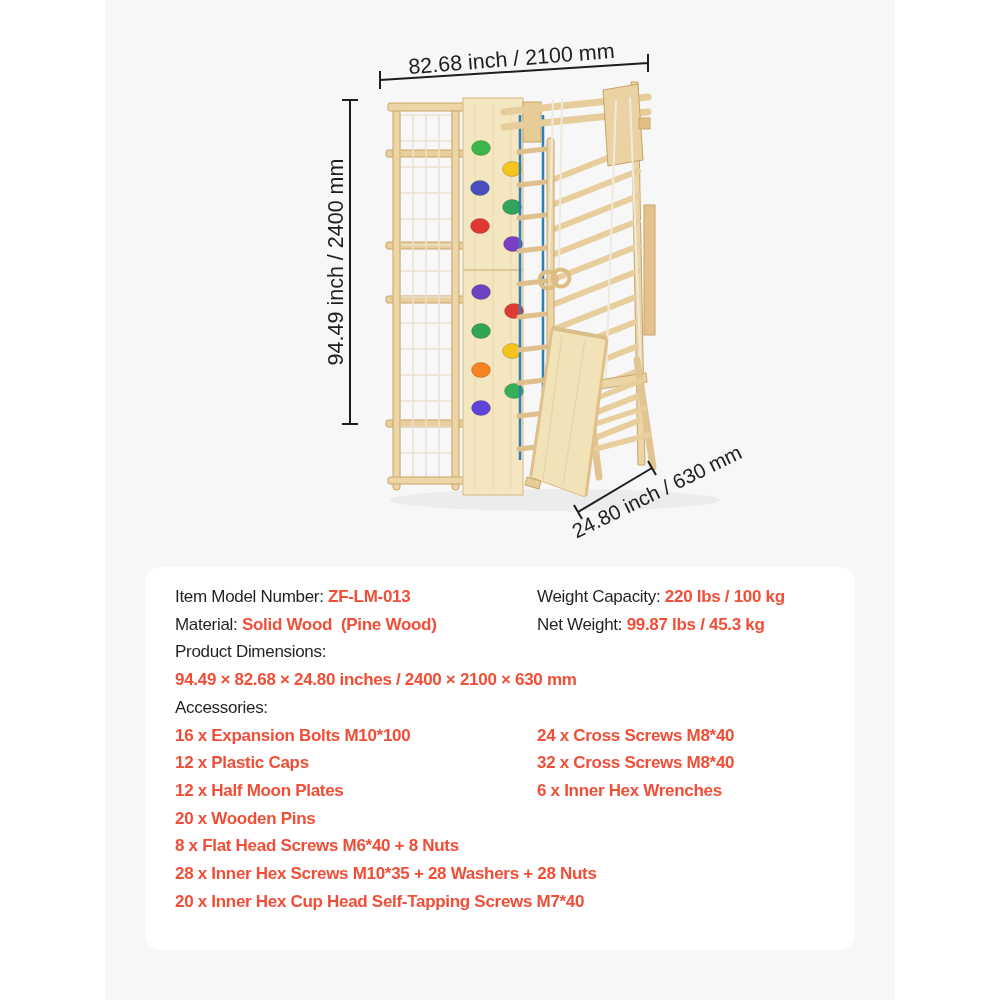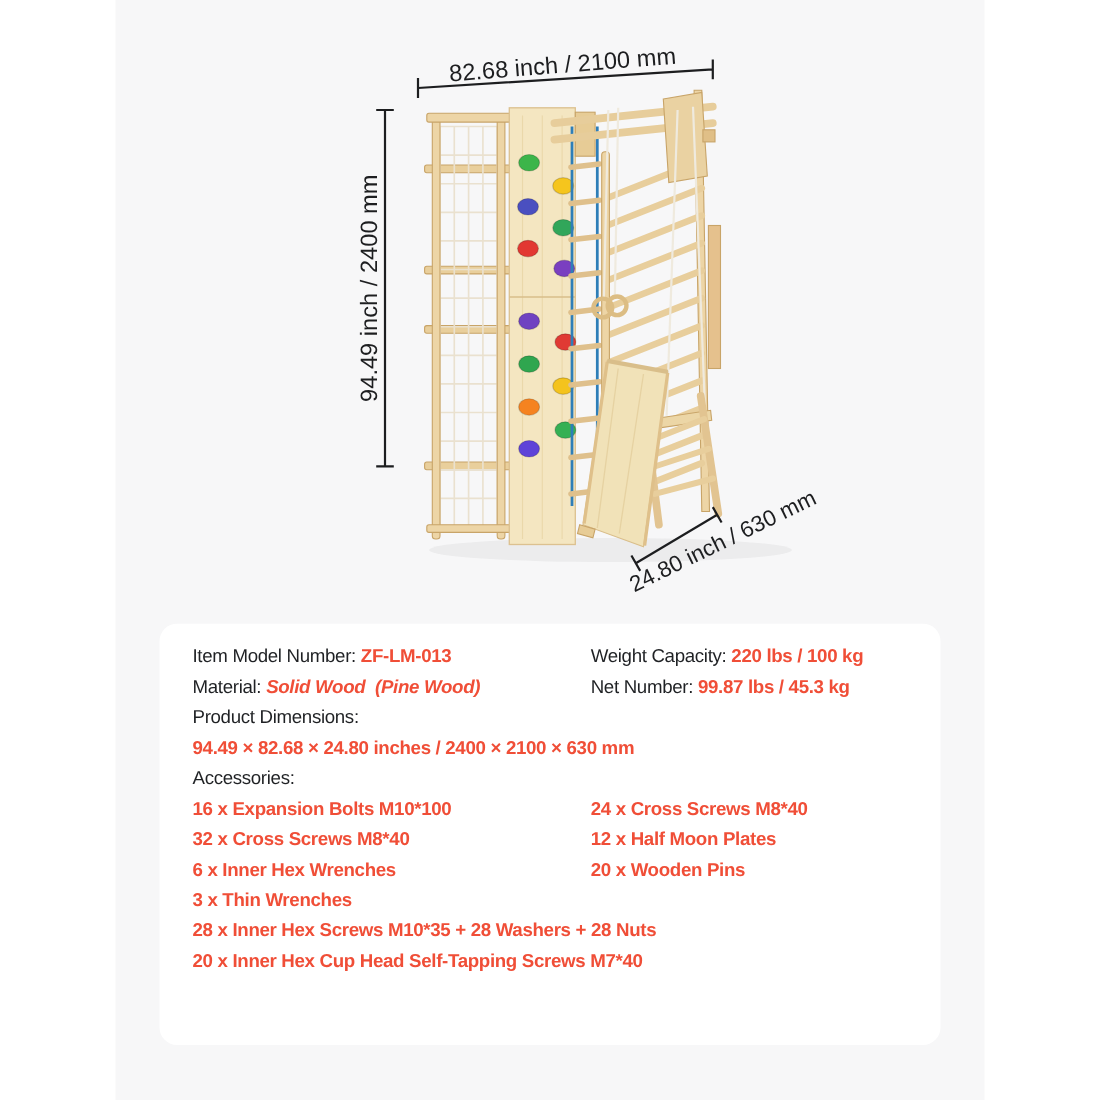--- a/index.html
+++ b/index.html
@@ -17,21 +17,21 @@
     position:absolute;left:145px;top:567px;width:710px;height:383px;
     background:#ffffff;border-radius:16px;box-sizing:border-box;
     padding:16px 30px 0 30px;
     color:#1F2124;
     font-size:17px;letter-spacing:-0.3px;
   }
   .spec-card p{margin:0;line-height:27.7px;white-space:nowrap;}
   .top-grid,.acc-grid{display:grid;grid-template-columns:362px 1fr;}
   .lbl{color:#1F2124;font-weight:400;}
   .val{color:#F04E37;font-weight:700;}
-  .keep-space{white-space:pre;font-style:italic;}
+  .keep-space{white-space:pre;}
   .span2{grid-column:1 / -1;}
 
   text{font-family:"Liberation Sans","DejaVu Sans",sans-serif;fill:#1D1E20;}
 </style>
 </head>
 <body>
 
 <div class="page">
   <div class="photo-bg"></div>
 
@@ -146,34 +146,35 @@
       </p>
       <p>
         <span class="lbl">Weight Capacity:</span>
         <span class="val">220 lbs / 100 kg</span>
       </p>
       <p>
         <span class="lbl">Material:</span>
         <span class="val keep-space">Solid Wood  (Pine Wood)</span>
       </p>
       <p>
-        <span class="lbl">Net Number:</span>
+        <span class="lbl">Net Weight:</span>
         <span class="val">99.87 lbs / 45.3 kg</span>
       </p>
     </div>
 
     <p class="lbl">Product Dimensions:</p>
     <p class="val">94.49 × 82.68 × 24.80 inches / 2400 × 2100 × 630 mm</p>
     <p class="lbl">Accessories:</p>
 
     <div class="acc-grid">
       <p class="val">16 x Expansion Bolts M10*100</p>
       <p class="val">24 x Cross Screws M8*40</p>
+      <p class="val">12 x Plastic Caps</p>
       <p class="val">32 x Cross Screws M8*40</p>
       <p class="val">12 x Half Moon Plates</p>
       <p class="val">6 x Inner Hex Wrenches</p>
       <p class="val">20 x Wooden Pins</p>
-      <p class="val">3 x Thin Wrenches</p>
+      <p class="val span2">8 x Flat Head Screws M6*40 + 8 Nuts</p>
       <p class="val span2">28 x Inner Hex Screws M10*35 + 28 Washers + 28 Nuts</p>
       <p class="val span2">20 x Inner Hex Cup Head Self-Tapping Screws M7*40</p>
     </div>
   </div>
 </div>
 
 </body></html>

